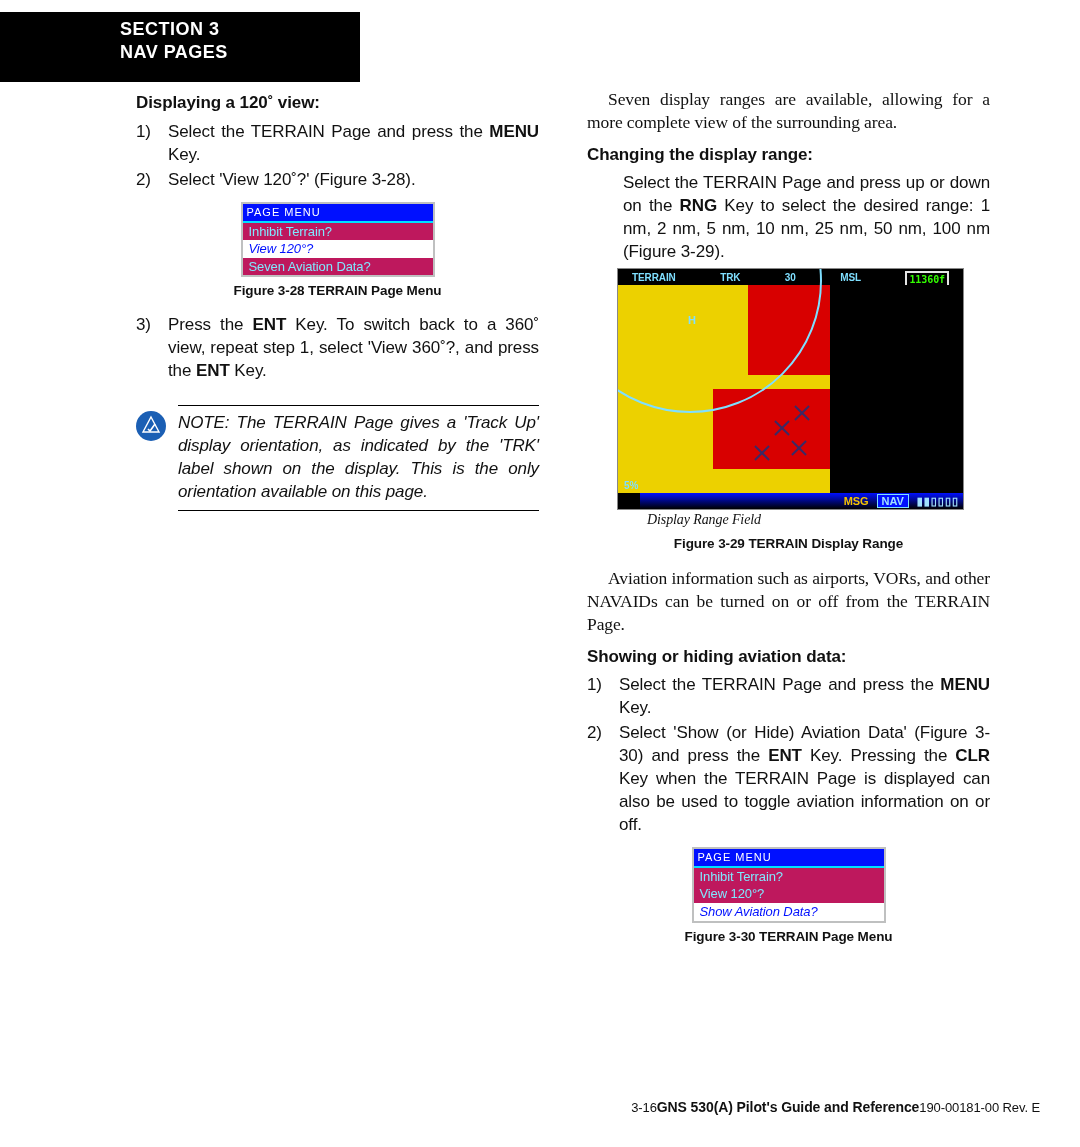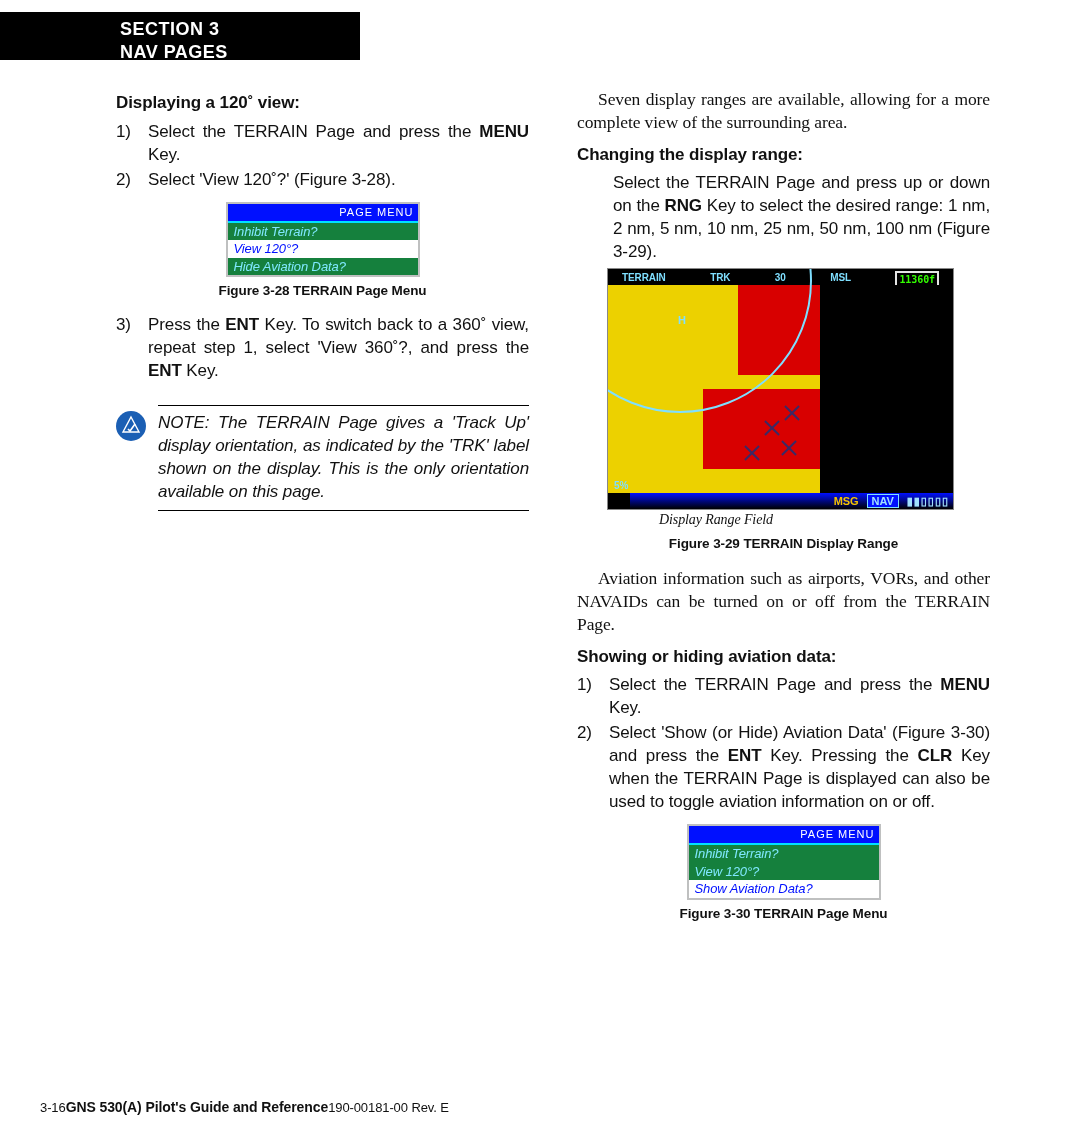--- a/index.html
+++ b/index.html
@@ -15,36 +15,36 @@
     height: 1147px;
     position: relative;
     box-sizing: border-box;
     background: #fff;
   }
   .header-bar {
     position: absolute;
     top: 12px;
     left: 0;
     width: 360px;
-    height: 48px;
+    height: 70px;
     background: #000;
     color: #fff;
     font-weight: 700;
     padding: 6px 0 6px 120px;
     box-sizing: border-box;
     letter-spacing: 0.5px;
     font-family: Arial, sans-serif;
     font-size: 18px;
     line-height: 1.3;
     font-stretch: condensed;
   }
   .columns {
     position: absolute;
     top: 88px;
-    left: 116px;
+    left: 136px;
     right: 90px;
     display: flex;
     gap: 48px;
   }
   .col {
     width: 430px;
   }
   .subheading {
     font-weight: 700;
     margin: 4px 0 6px 0;
@@ -78,30 +78,29 @@
     border: 2px solid #bfc0c0;
     background: #000;
   }
   .dm-title {
     background: #0010ff;
     color: #fff;
     font-family: "Arial Black", Arial, sans-serif;
     font-size: 11px;
     letter-spacing: 1px;
     padding: 1px 4px;
-    text-align: right;
+    text-align: left;
     border-bottom: 2px solid #00e0ff;
   }
   .dm-row {
-    background: #15803d;
+    background: #be185d;
     color: #80e8ff;
     font-family: "Arial Black", Arial, sans-serif;
     font-size: 13px;
     padding: 0 6px;
-    font-style: italic;
     white-space: nowrap;
   }
   .dm-row.selected {
     background: #fff;
     color: #0010ff;
     font-style: italic;
   }
   .fig-caption {
     text-align: center;
     font-size: 13.5px;
@@ -188,36 +187,36 @@
   }
   .terr-x::before, .terr-x::after {
     content:""; position:absolute; top:8px; left:-1px; width:20px; height:2px; background:#3a2a66;
   }
   .terr-x::before { transform: rotate(45deg);}
   .terr-x::after  { transform: rotate(-45deg);}
   .range-anno {
     font-style: italic;
     font-family: "Times New Roman", serif;
     font-size: 14px;
-    margin-left: 82px;
+    margin-left: 60px;
     margin-top: 1px;
   }
   .terr-5 {
     position:absolute; left:4px; bottom:18px;
     color:#7fdfff; font:700 10px Arial;
     padding:0 2px;
   }
 
   .footer {
     position: absolute;
     bottom: 30px;
     left: 40px;
     right: 40px;
     display: flex;
-    justify-content: flex-start;
+    justify-content: flex-end;
     align-items: flex-end;
     font-size: 13px;
   }
   .footer .pagenum { font-family: Arial; font-stretch: condensed; }
   .footer .doc { font-weight:700; font-family: Arial; font-stretch: condensed; font-size: 14px;}
   .footer .rev { font-family: Arial; font-stretch: condensed; }
 </style>
 </head>
 <body>
 
@@ -243,21 +242,21 @@
 
       <div class="step">
         <span class="step-num">2)</span>
         <span class="step-body">Select 'View 120˚?' (Figure 3-28).</span>
       </div>
 
       <div class="device-menu">
         <div class="dm-title">PAGE MENU</div>
         <div class="dm-row">Inhibit Terrain?</div>
         <div class="dm-row selected">View 120°?</div>
-        <div class="dm-row">Hide Aviation Data?</div>
+        <div class="dm-row">Seven Aviation Data?</div>
       </div>
       <div class="fig-caption">Figure 3-28  TERRAIN Page Menu</div>
 
       <div class="step">
         <span class="step-num">3)</span>
         <span class="step-body">
           <span>Press the </span><b>ENT</b><span> Key.  To switch back to a 360˚ view, repeat step 1, select 'View 360˚?, and press the </span><b>ENT</b><span> Key.</span>
         </span>
       </div>
 

